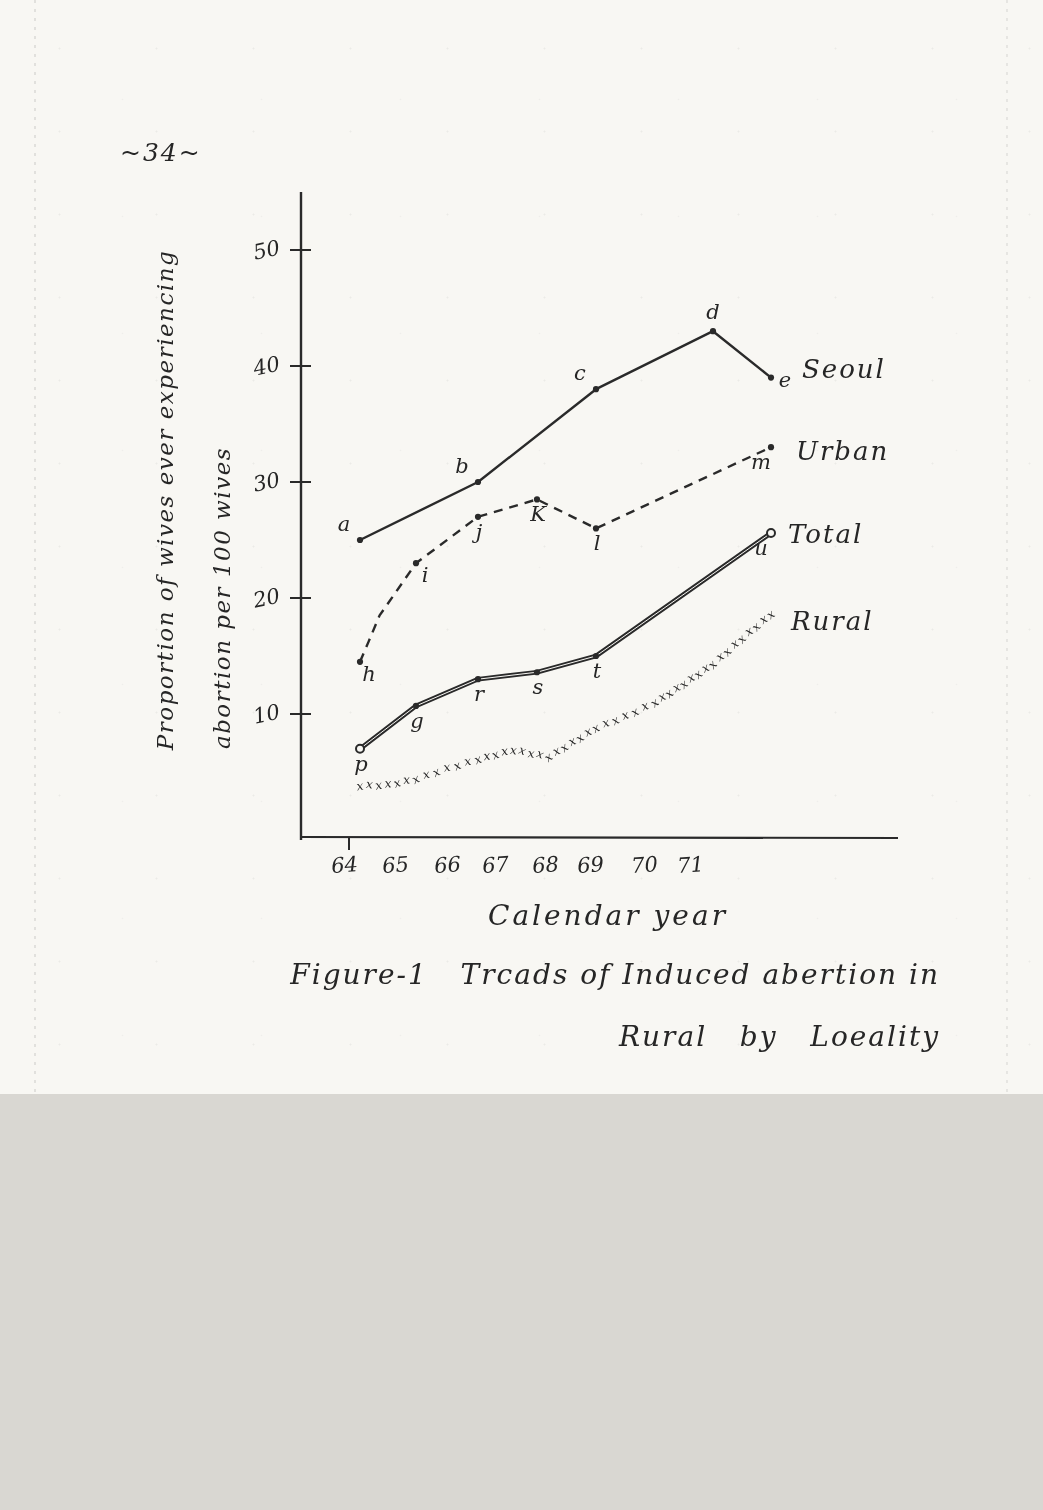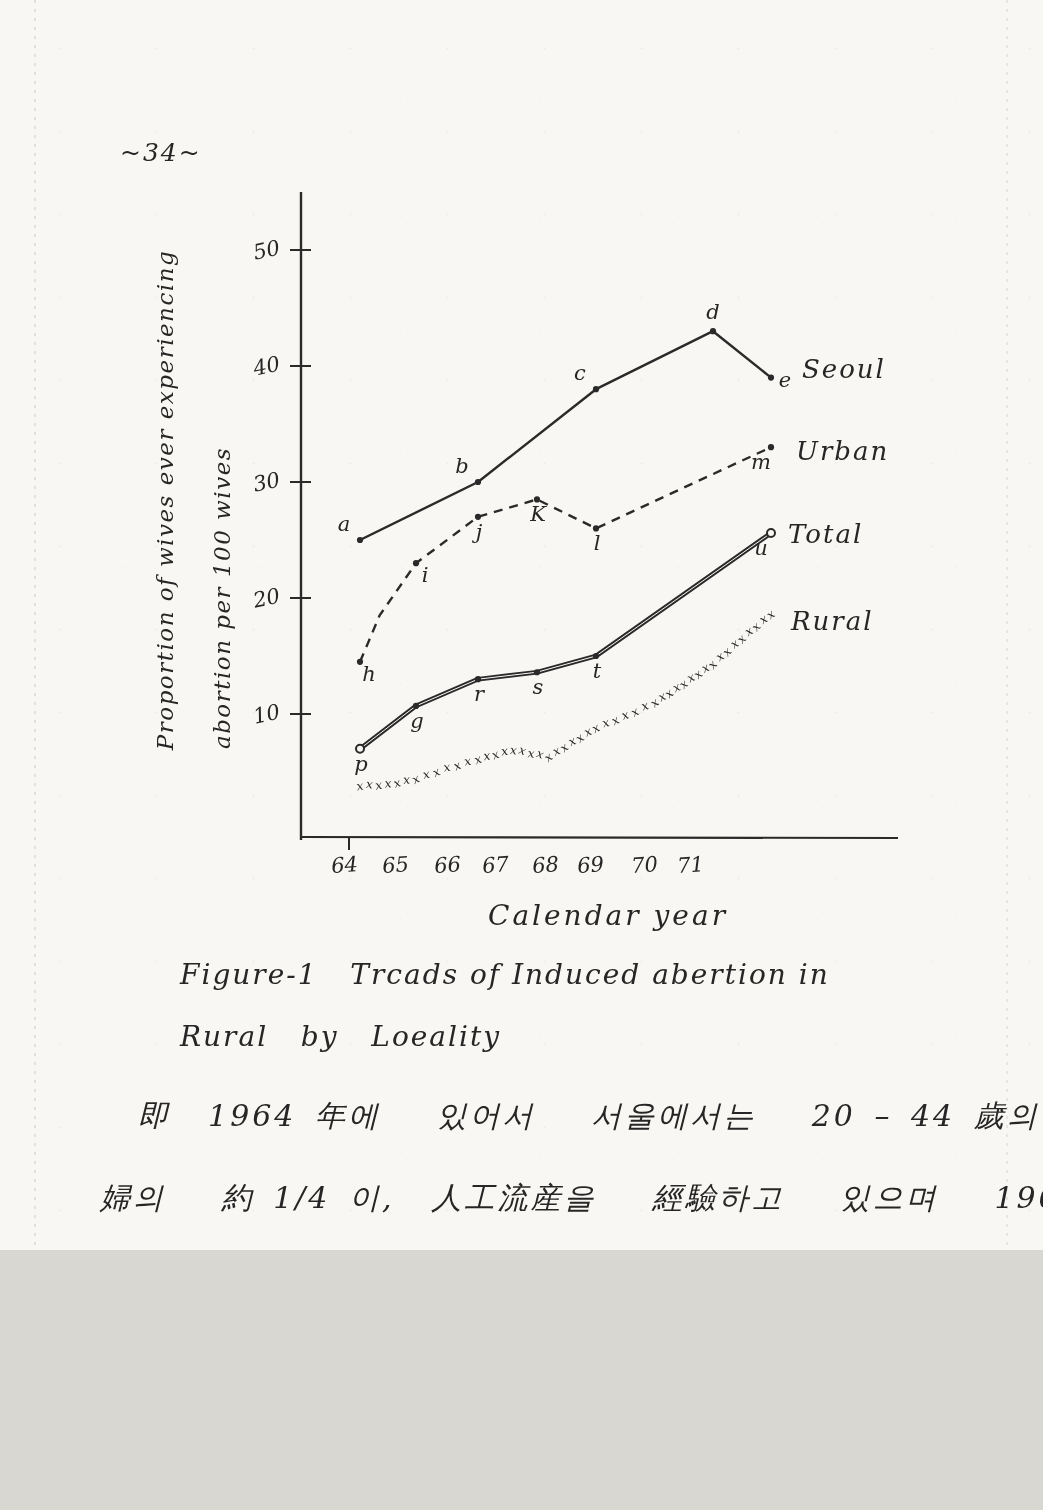--- a/index.html
+++ b/index.html
@@ -1,18 +1,18 @@
 <!DOCTYPE html>
 <html><head>
 <meta charset="utf-8">
 <style>
   html,body{margin:0;padding:0;background:#d9d7d2;}
   .page{
     position:relative;
-    width:1043px;height:1250px;
+    width:1043px;height:1094px;
     margin:0 auto;
     background-color:#f8f7f3;
     background-image:
       radial-gradient(circle, rgba(70,70,70,.07) .6px, transparent 1.3px),
       radial-gradient(circle, rgba(70,70,70,.05) .5px, transparent 1.1px);
     background-size:97px 83px, 139px 117px;
     background-position:11px 7px, 53px 41px;
     color:#262626;
     font-family:"DejaVu Serif", serif;
     overflow:hidden;
@@ -24,21 +24,21 @@
   }
   .artifact-line{
     position:absolute;top:0;bottom:0;width:2px;
     background:repeating-linear-gradient(to bottom, rgba(80,80,80,.30) 0 3px, transparent 3px 9px);
   }
   .artifact-left{left:34px;opacity:.45;}
   .artifact-right{left:1006px;opacity:.35;}
   .chart-wrap{position:absolute;left:140px;top:180px;width:780px;height:775px;}
   .caption{
     position:absolute;left:180px;width:760px;
-    text-align:left;font-size:28px;font-style:italic;
+    text-align:right;font-size:28px;font-style:italic;
     letter-spacing:2px;white-space:pre;
   }
   .caption-1{top:958px;}
   .caption-2{top:1020px;}
   .body-text{position:absolute;left:0;top:0;width:1043px;}
   .body-line{
     position:absolute;left:100px;width:920px;
     font-size:30px;font-style:italic;
     letter-spacing:3px;word-spacing:6px;white-space:pre;
     font-family:"DejaVu Serif","DejaVu Sans",serif;

